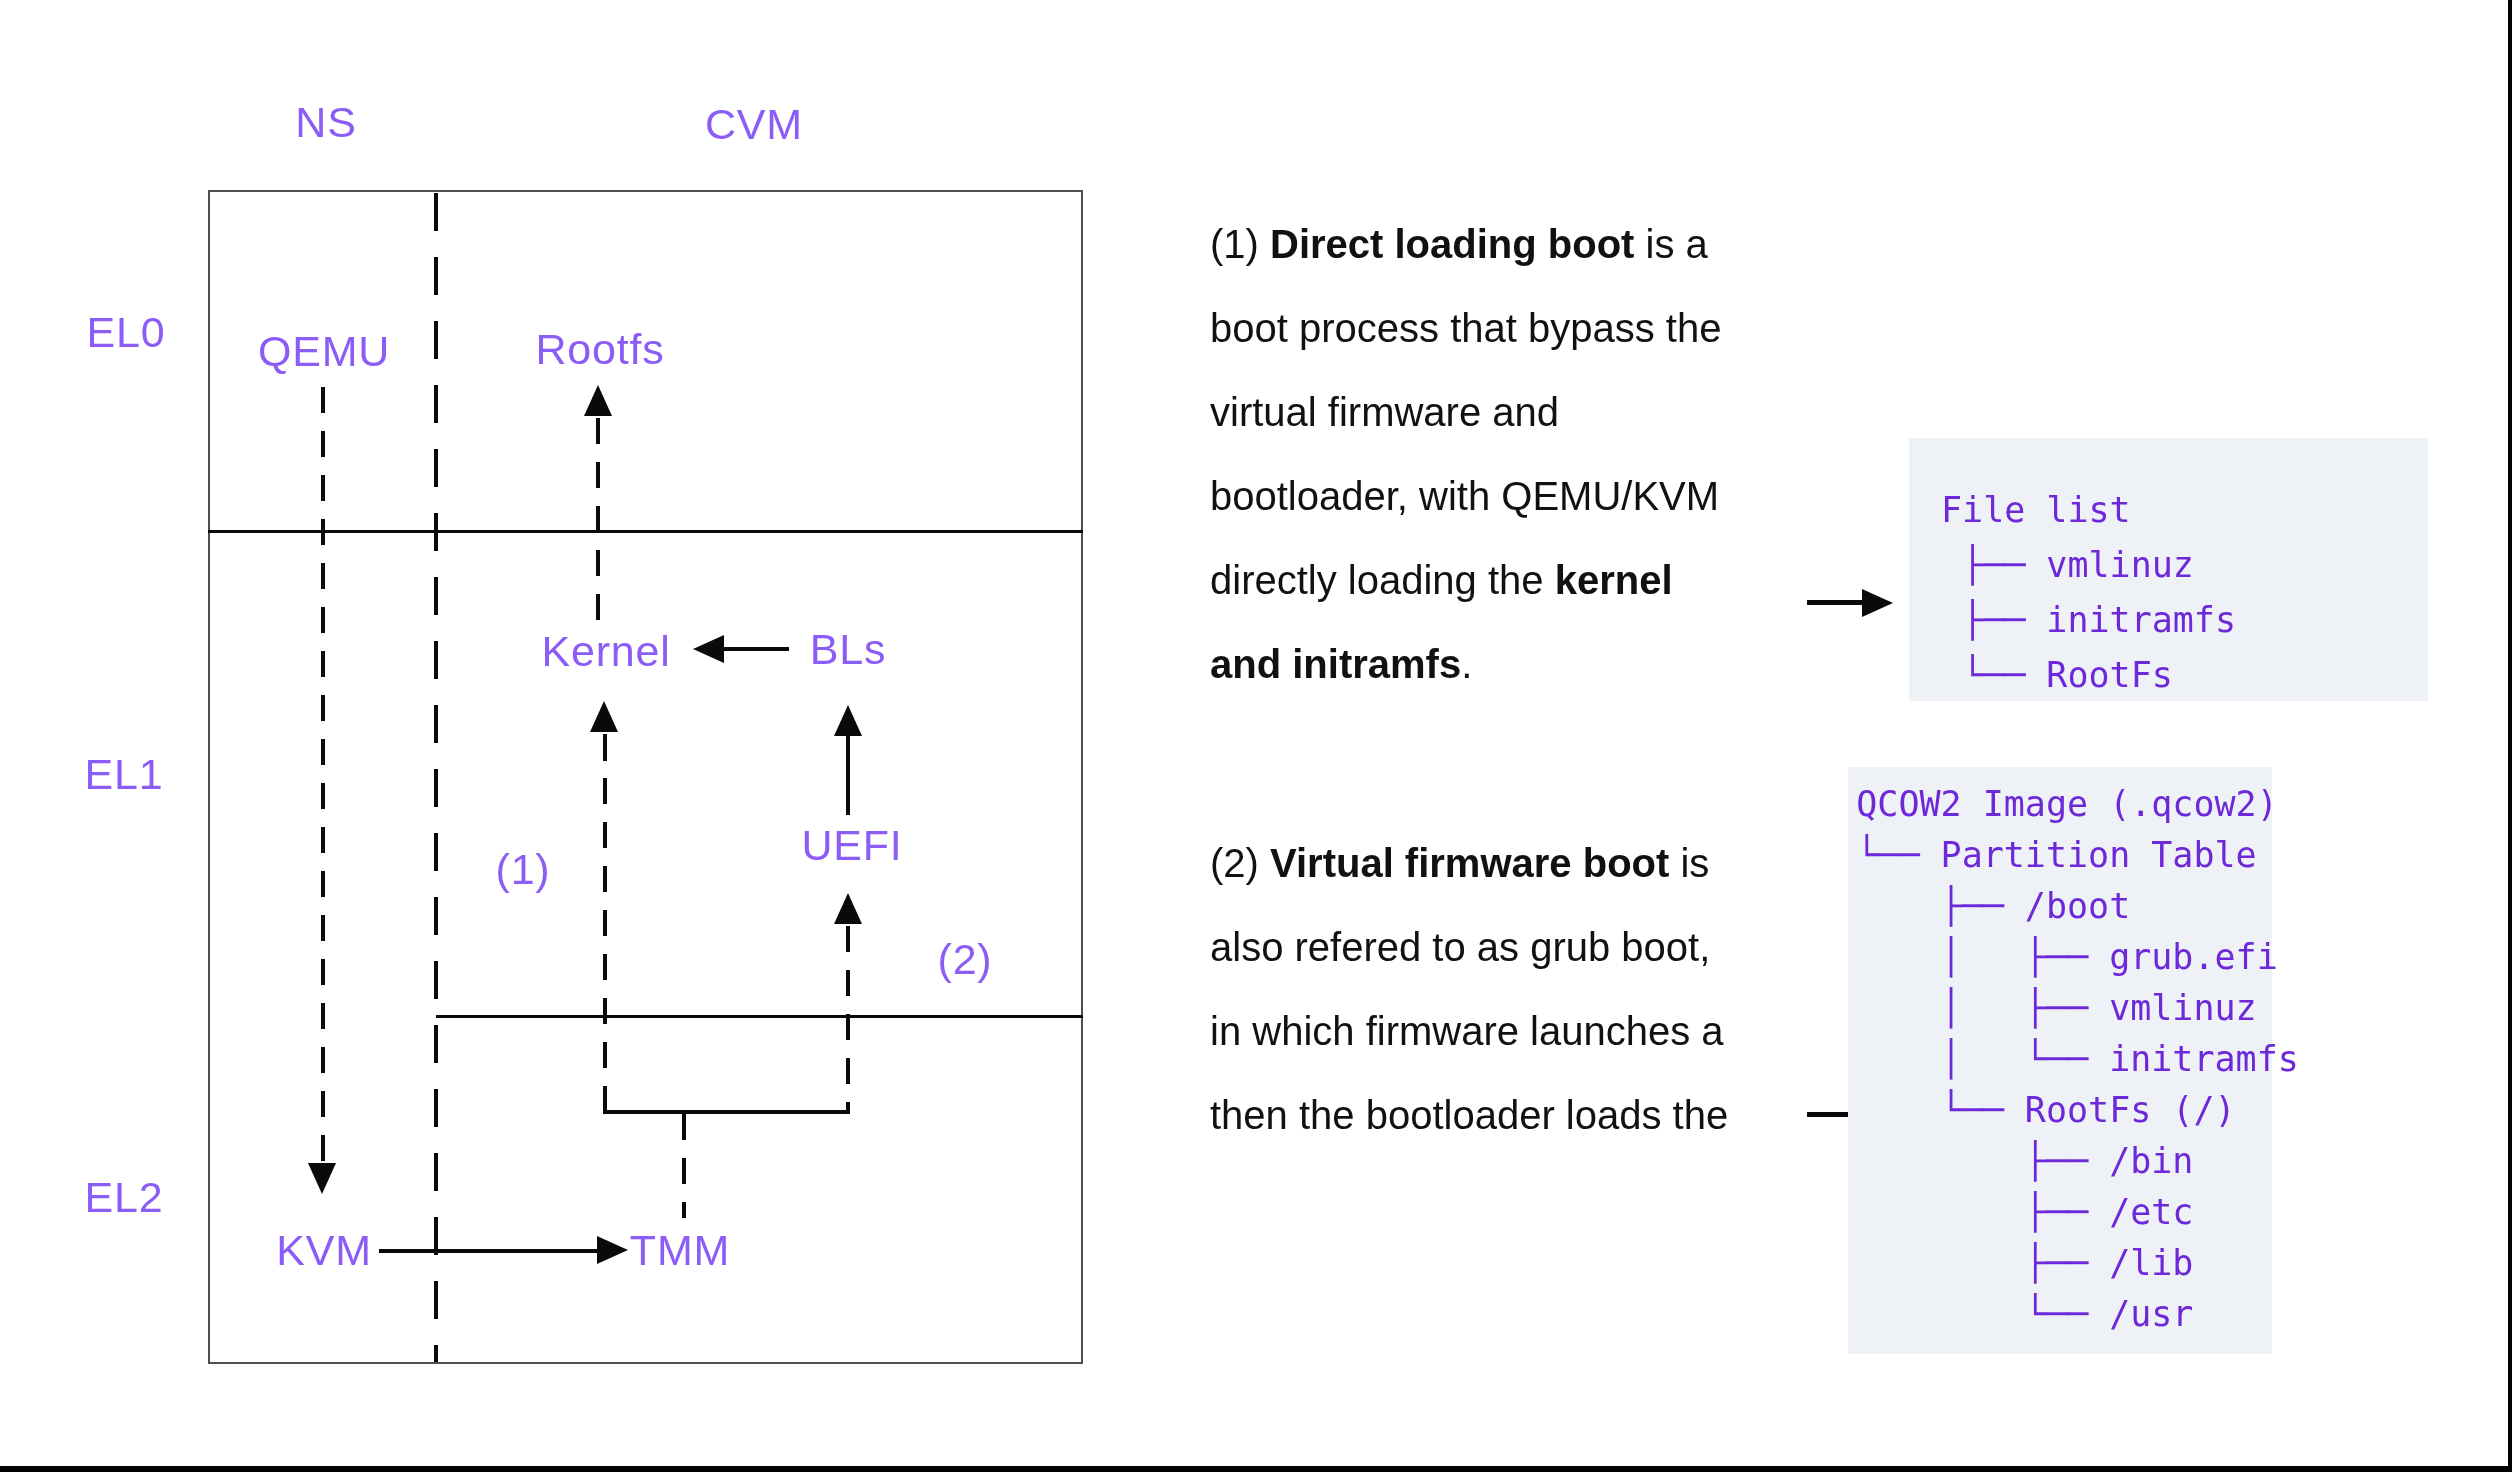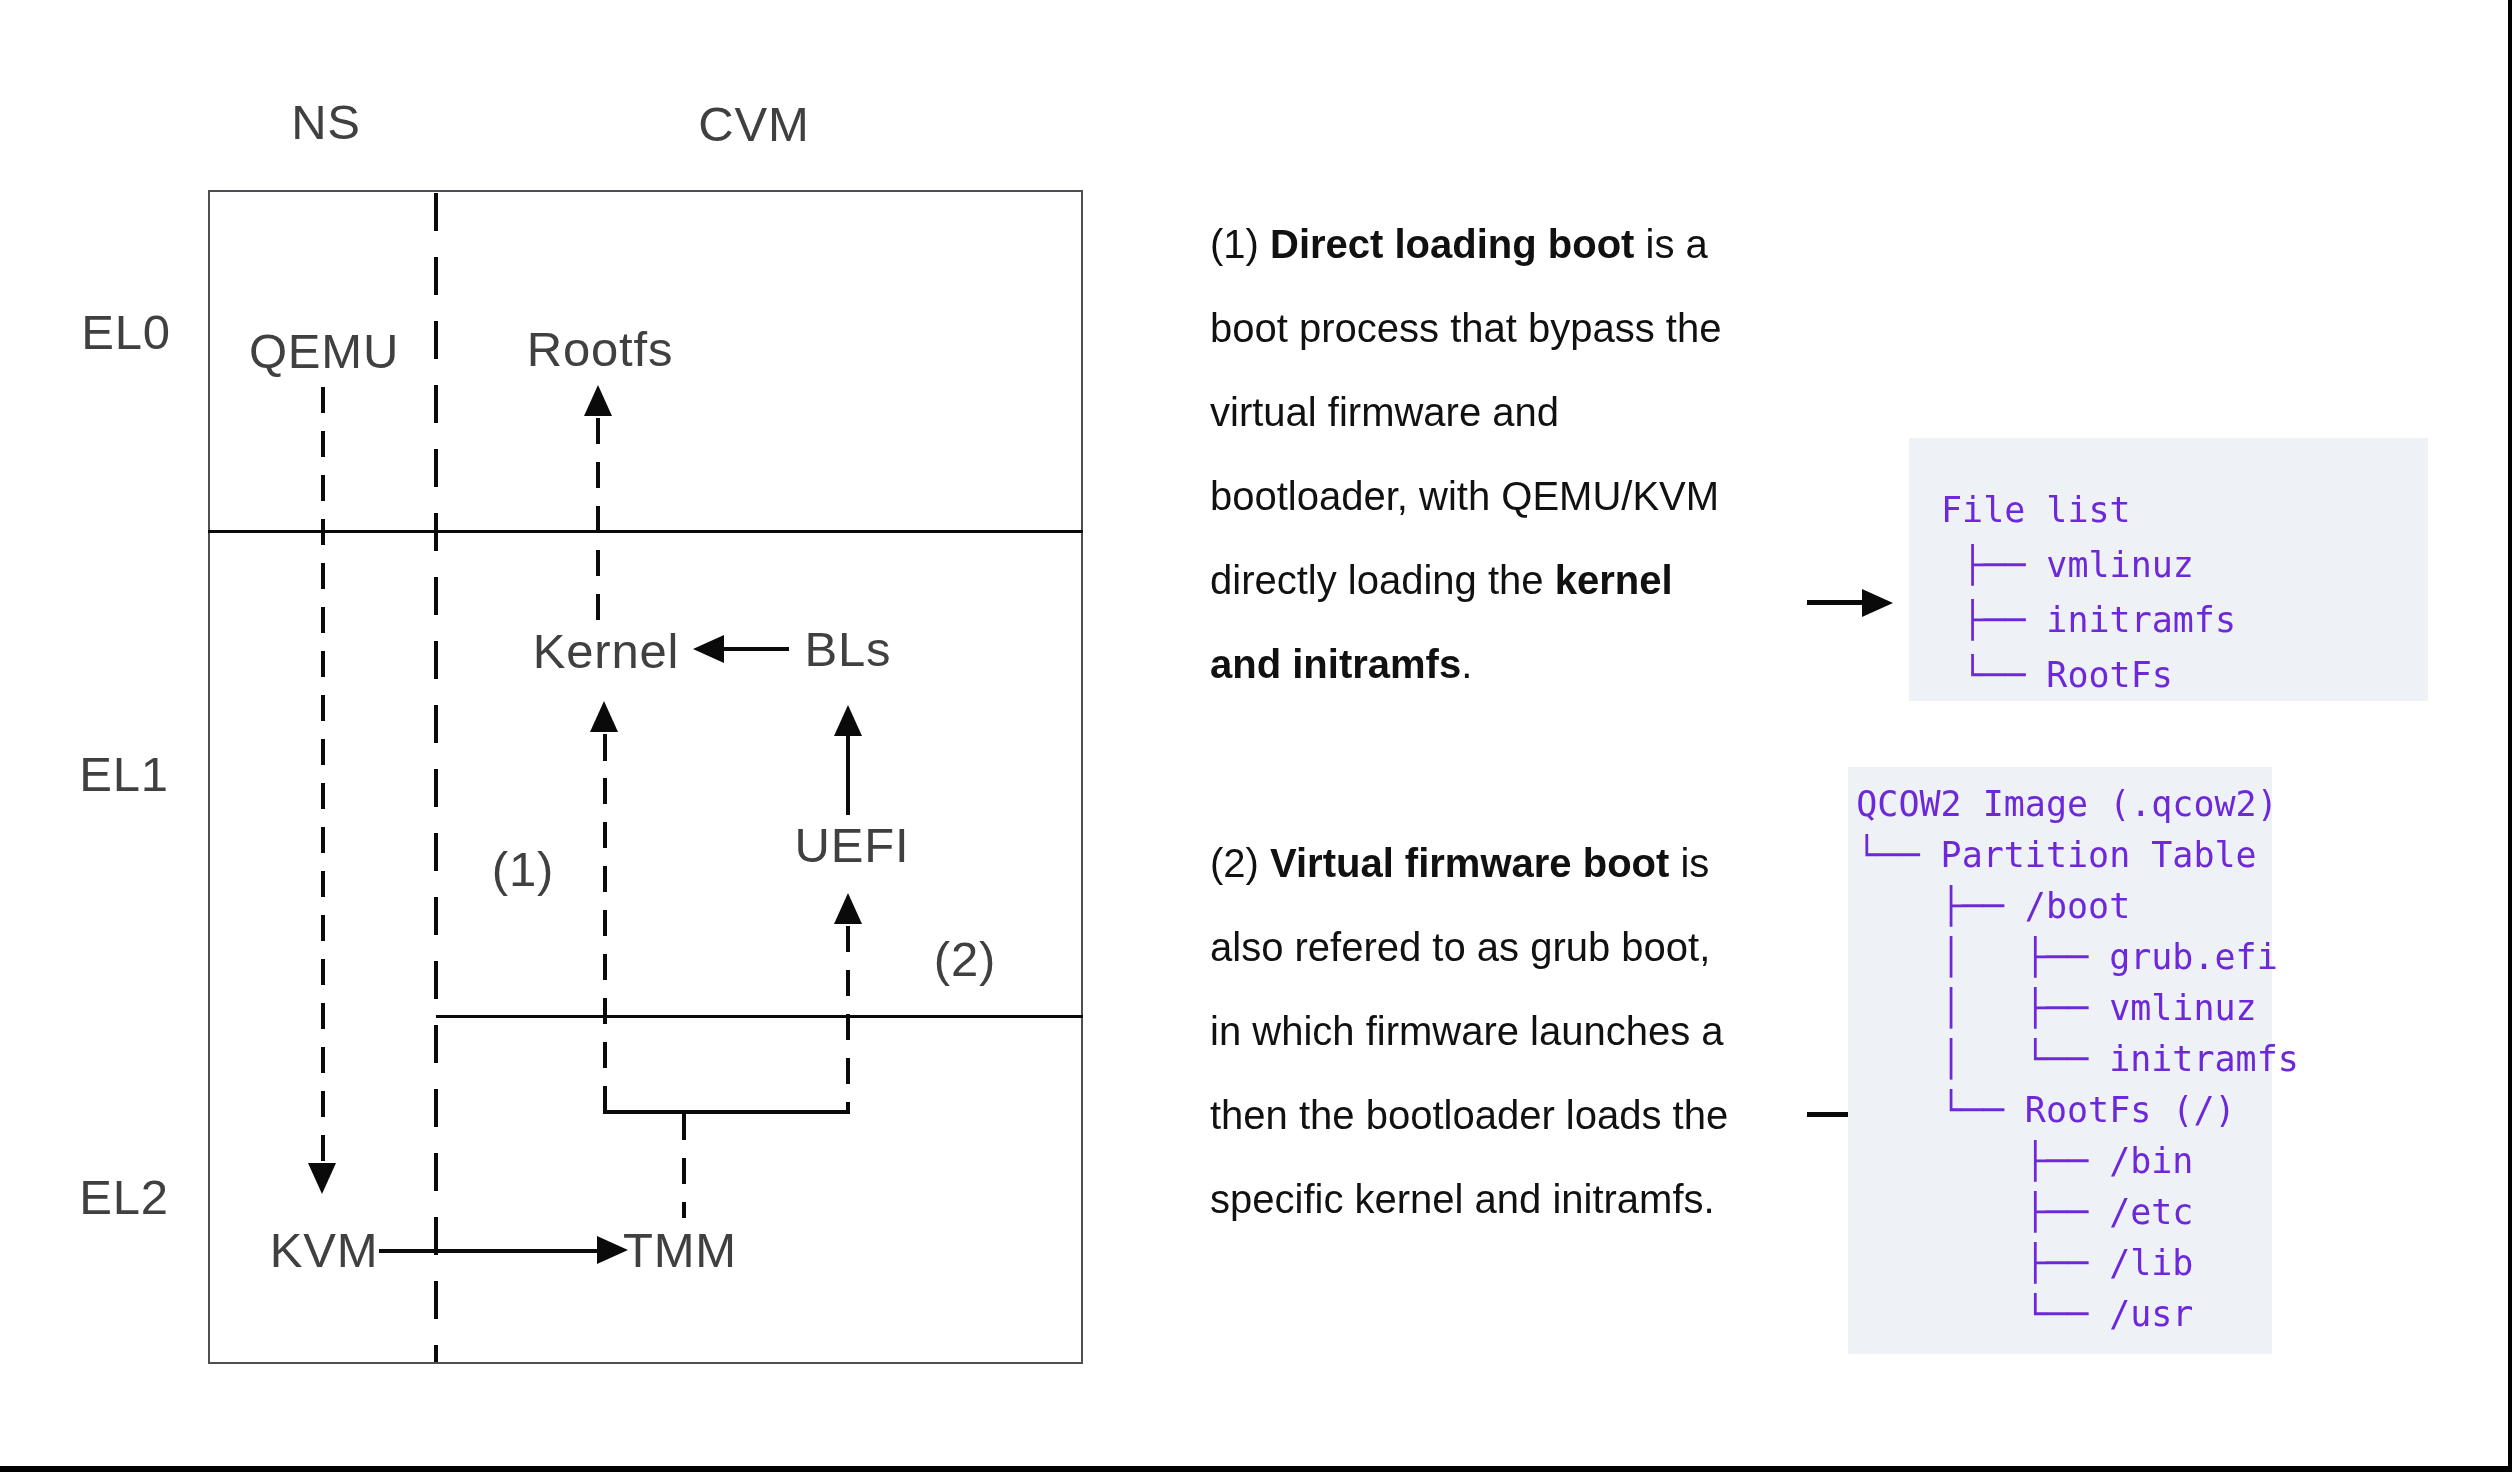--- a/index.html
+++ b/index.html
@@ -4,21 +4,21 @@
 <style>
   * { margin:0; padding:0; box-sizing:border-box; }
   html,body { background:#ffffff; }
   #page {
     position:relative; width:2512px; height:1473px;
     background:#ffffff; overflow:hidden;
     font-family:"Liberation Sans", sans-serif; color:#000;
   }
   
   .lbl { position:absolute; transform:translate(-50%,-50%); white-space:nowrap;
-         font-size:49px; color:#404040; letter-spacing:0.8px; }
+         font-size:43px; color:#8b5cf6; letter-spacing:0.8px; }
   .hline { position:absolute; background:#0a0a0a; }
   .vline { position:absolute; background:#0a0a0a; }
   .vdash { position:absolute; width:4.1px;
            background:repeating-linear-gradient(to bottom,#0a0a0a 0 26.5px,transparent 26.5px 44px); }
   .vdash-long { position:absolute; width:4.1px;
            background:repeating-linear-gradient(to bottom,#0a0a0a 0 38px,transparent 38px 64px); }
   .tri { position:absolute; width:0; height:0; }
   .tri-up    { border-left:14px solid transparent; border-right:14px solid transparent; border-bottom:31px solid #0a0a0a; }
   .tri-down  { border-left:14px solid transparent; border-right:14px solid transparent; border-top:31px solid #0a0a0a; }
   .tri-left  { border-top:14px solid transparent; border-bottom:14px solid transparent; border-right:31px solid #0a0a0a; }
@@ -103,21 +103,20 @@
     <div class="pline"><span>bootloader, with QEMU/KVM</span><b></b><span></span></div>
     <div class="pline"><span>directly loading the </span><b>kernel</b><span></span></div>
     <div class="pline"><span></span><b>and initramfs</b><span>.</span></div>
   </div>
 
   <div class="para" style="top:821px;">
     <div class="pline"><span>(2) </span><b>Virtual firmware boot</b><span> is</span></div>
     <div class="pline"><span>also refered to as grub boot,</span><b></b><span></span></div>
     <div class="pline"><span>in which firmware launches a</span><b></b><span></span></div>
     <div class="pline"><span>then the bootloader loads the</span><b></b><span></span></div>
-    <div class="pline"><span>specific kernel and initramfs.</span><b></b><span></span></div>
   </div>
 
   <div class="hline" style="left:1807px; top:600px; width:58px; height:5px;"></div>
   <div class="tri tri-right" style="left:1862px; top:589px;"></div>
 
   <div class="hline" style="left:1807px; top:1112px; width:58px; height:5px;"></div>
   <div class="tri tri-right" style="left:1862px; top:1101px;"></div>
 
   <div id="codebox1" class="codebox">
     <div class="cline">File list</div>

